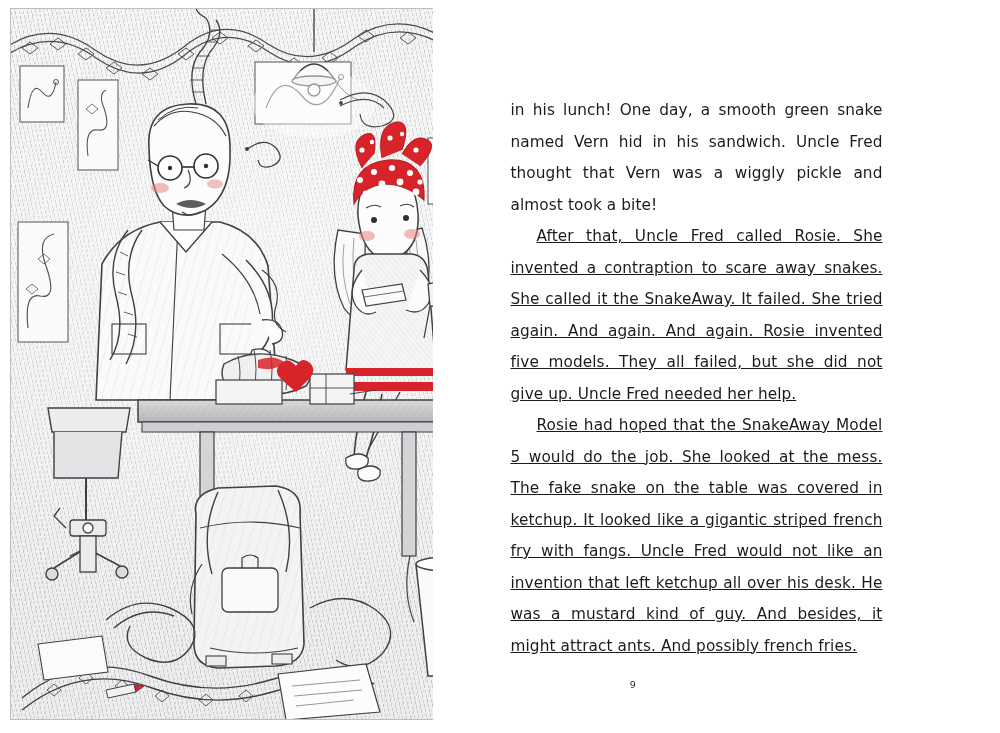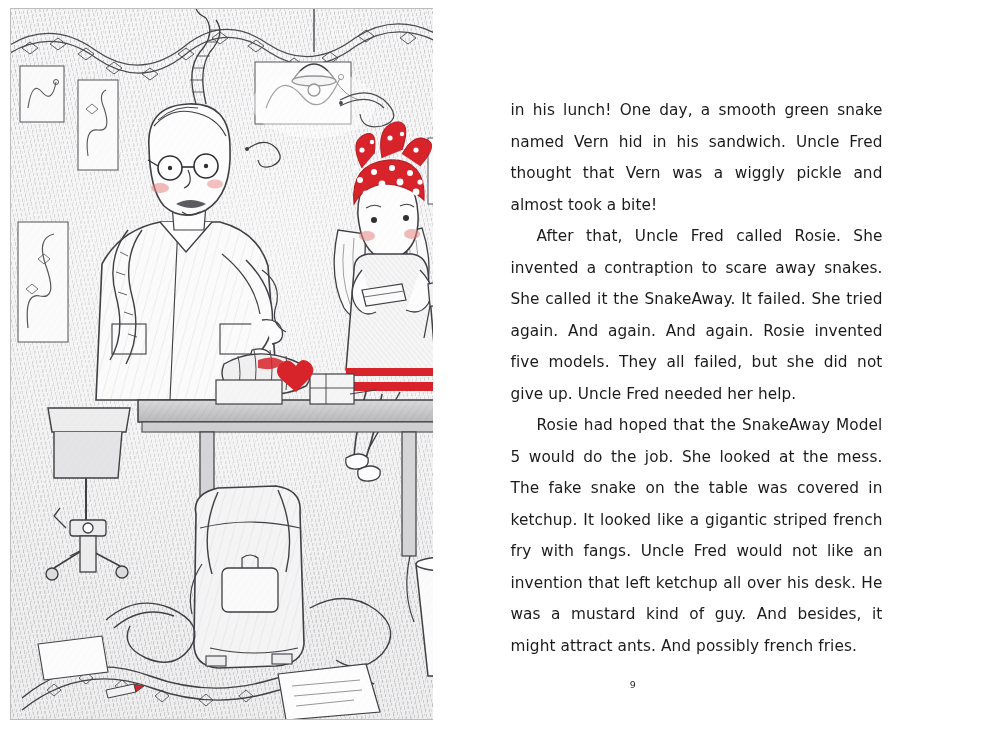--- a/index.html
+++ b/index.html
@@ -78,21 +78,21 @@
     font-family: "DejaVu Sans", sans-serif;
     font-size: 15.3px;
     line-height: 31.5px;
     color: #1b1b1b;
     text-align: justify;
     text-justify: inter-word;
     letter-spacing: 0.1px;
     -webkit-hyphens: none;
     hyphens: none;
   }
-  .text-col p.indent { text-indent: 26px; }
+  .text-col p.indent { text-indent: 26px; text-decoration: underline; }
   .page-number {
     position: absolute;
     left: 0;
     right: 0;
     top: 679px;
     text-align: center;
     font-family: "DejaVu Sans", sans-serif;
     font-size: 9.5px;
     color: #2b2b2b;
   }

